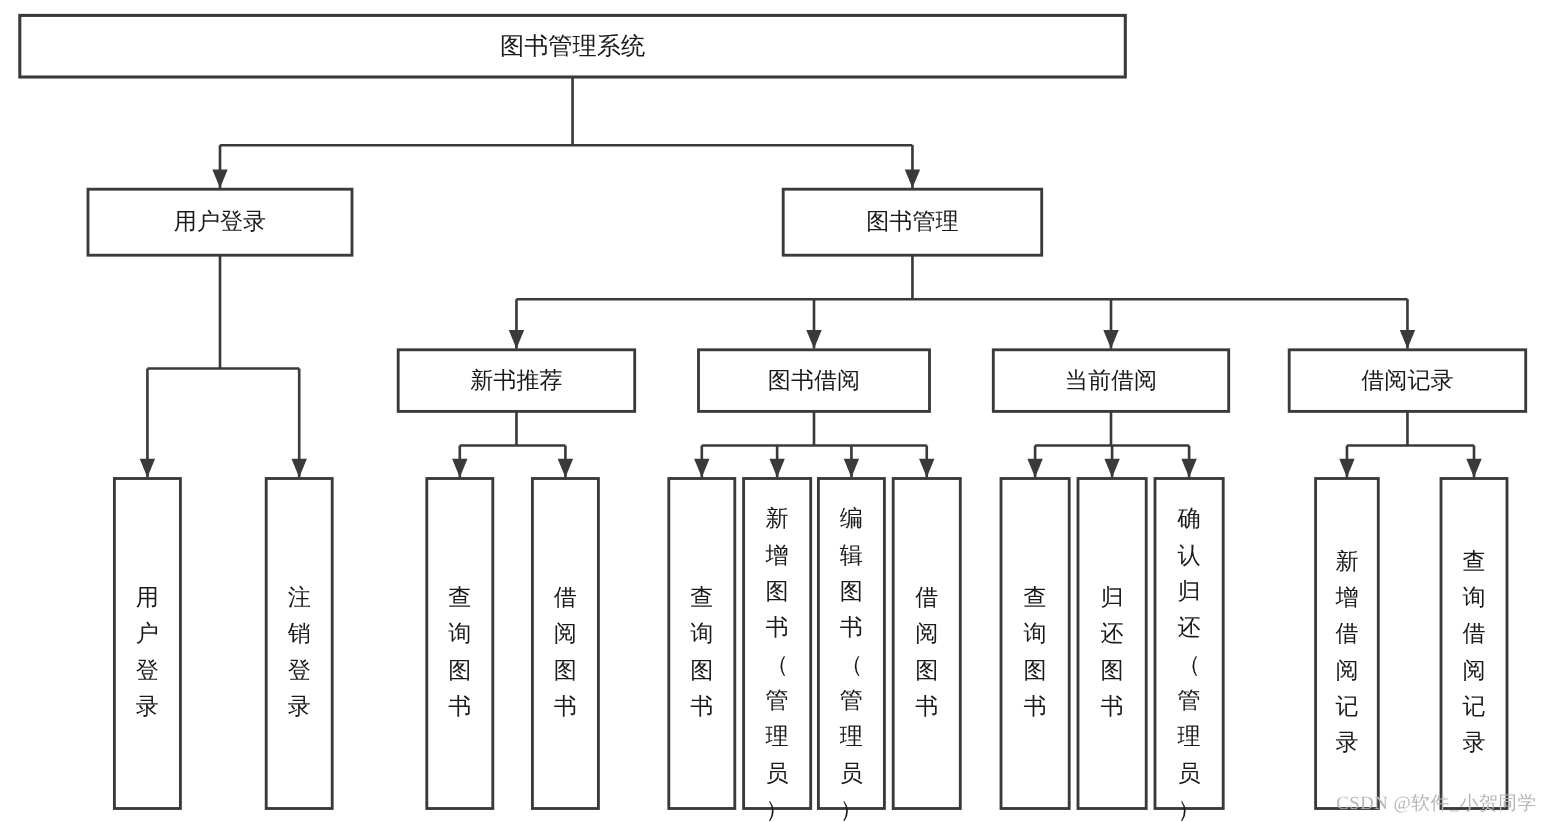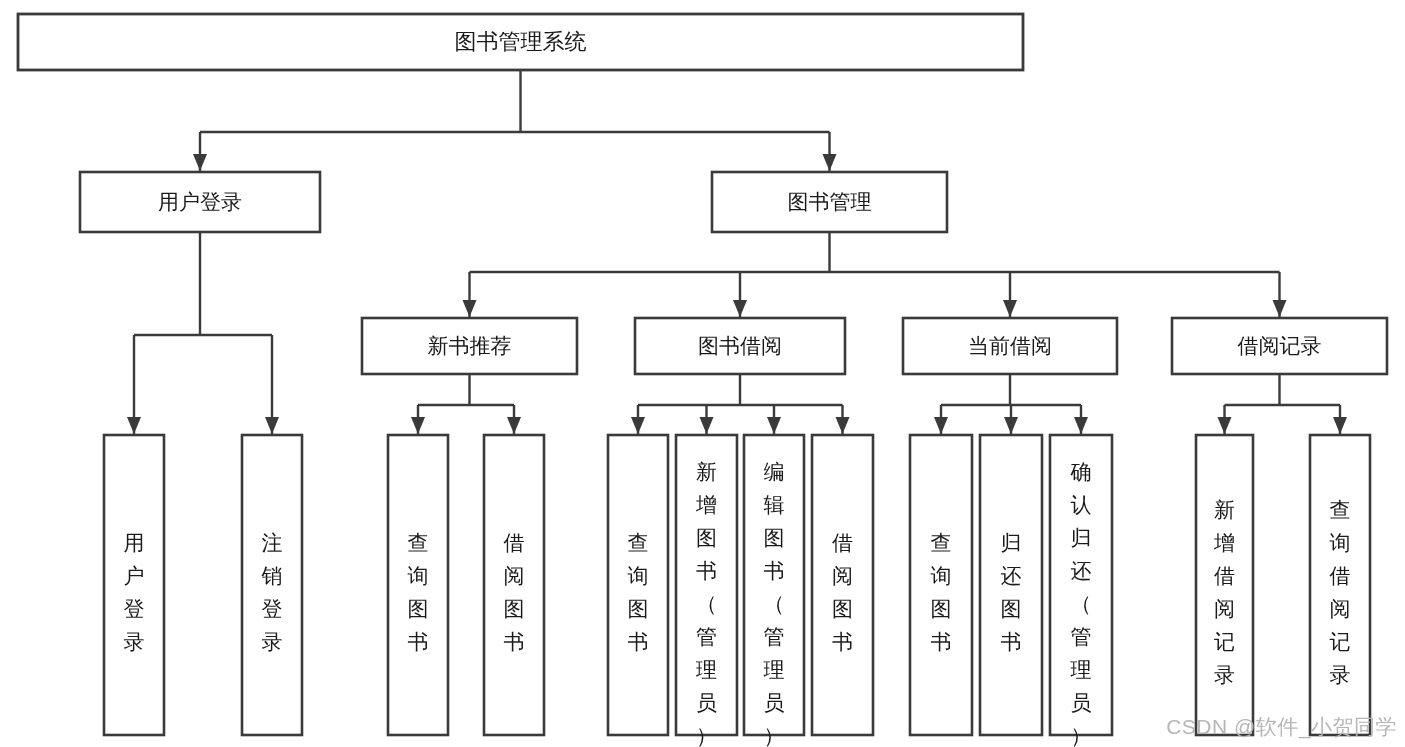--- a/index.html
+++ b/index.html
@@ -60,22 +60,22 @@
     fill: #1a1a1a;
     font-family: "Liberation Sans", "DejaVu Sans", sans-serif;
     font-size: 21px;
     text-anchor: middle;
     dominant-baseline: middle;
   }
   .watermark {
     position: absolute;
     right: 8px;
     bottom: 6px;
-    font-family: Liberation Sans, sans-serif;
-    font-size: 21px;
+    font-family: Liberation Serif, serif;
+    font-size: 17px;
     color: #b6b6b6;
     letter-spacing: 0.5px;
     white-space: nowrap;
     user-select: none;
   }
 </style>
 </head>
 <body>
 
 <div id="diagram-root">

